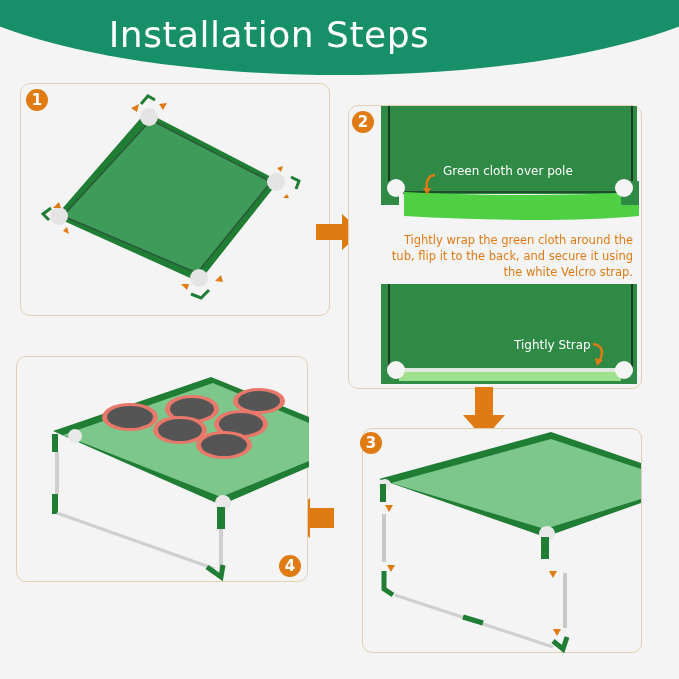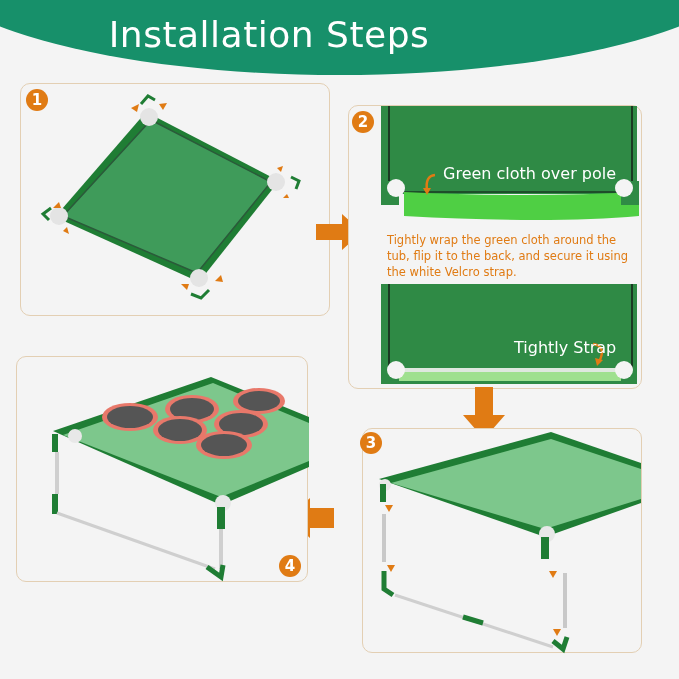--- a/index.html
+++ b/index.html
@@ -2,22 +2,22 @@
 <html><head>
 <meta charset="utf-8">
 <style>
   * { box-sizing: border-box; margin: 0; padding: 0; }
   html, body { width: 679px; height: 679px; overflow: hidden; background: #f4f4f4; }
   body { position: relative; font-family: "DejaVu Sans", sans-serif; }
   .banner { position: absolute; left: -80px; top: -160px; width: 839px; height: 235px; border-radius: 50%; background: #17906a; }
   .title { position: absolute; left: 0; top: 14px; width: 538px; text-align: center; color: #fff; font-size: 36px; letter-spacing: 0.5px; font-family: "DejaVu Sans", sans-serif; }
   .panel { position: absolute; border: 1.5px solid #e3cfb3; border-radius: 10px; background: #f4f4f4; }
   .badge { position: absolute; width: 22px; height: 22px; border-radius: 50%; background: #e07b14; color: #fff; font-weight: bold; font-size: 15px; text-align: center; line-height: 22px; font-family: "DejaVu Sans", sans-serif; }
-  .caption { position: absolute; color: #e07b14; font-size: 11.5px; line-height: 16px; text-align: left; font-family: "DejaVu Sans", sans-serif; }
-  .label-white { position: absolute; color: #fff; font-size: 16px; font-family: "DejaVu Sans", sans-serif; }
+  .caption { position: absolute; color: #e07b14; font-size: 11.5px; line-height: 16px; text-align: right; font-family: "DejaVu Sans", sans-serif; }
+  .label-white { position: absolute; color: #fff; font-size: 12px; font-family: "DejaVu Sans", sans-serif; }
   svg { position: absolute; }
 </style>
 </head>
 <body>
 
 <div class="banner"></div>
 <div class="title">Installation Steps</div>
 
 <div class="panel" style="left:20px; top:83px; width:310px; height:233px;">
   <div class="badge" style="left:5px; top:5px;">1</div>

